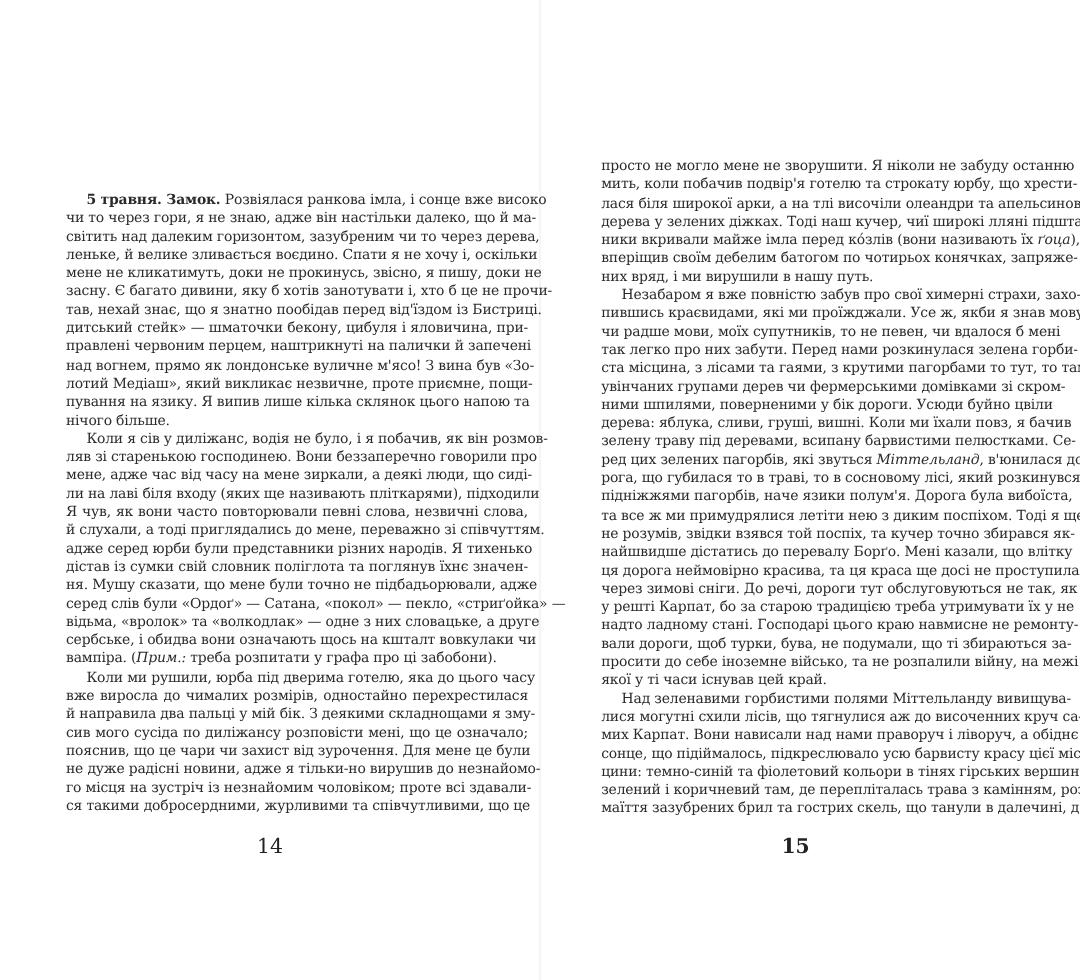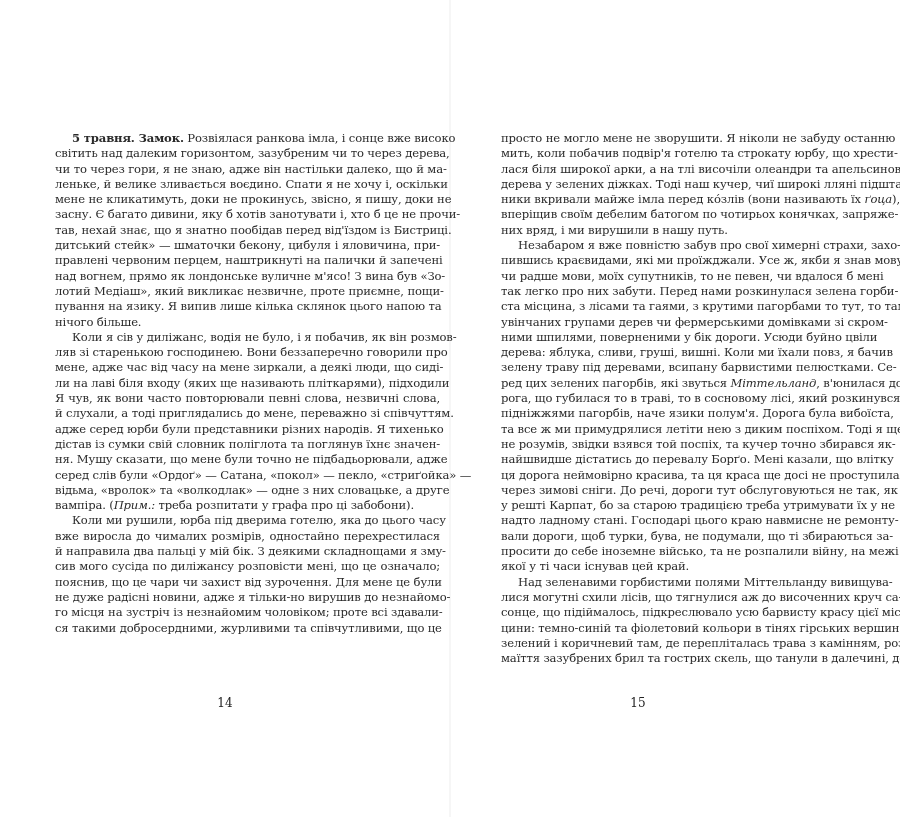--- a/index.html
+++ b/index.html
@@ -1,39 +1,39 @@
 <!DOCTYPE html>
 <html><head>
 <meta charset="utf-8">
 <style>
   html, body { margin:0; padding:0; }
   body { width:900px; height:817px; background:#ffffff; position:relative; overflow:hidden;
          font-family:"DejaVu Serif", "Liberation Serif", serif; color:#2a2a2a; }
   .page { position:absolute; top:131px; }
-  .page.left { left:55px; width:385px; }
+  .page.left { left:55px; width:385px;margin-top:28px; }
   .page.right { left:501px; width:358px; }
   .line { height:15.3px; line-height:15.3px; font-size:11.6px; white-space:nowrap;
           text-align:justify; text-align-last:justify; letter-spacing:-0.15px; }
   .line.last { text-align-last:left; }
   .line.indent { padding-left:17px; }
   .line b { font-weight:bold; }
-  .pagenum { position:absolute; top:696px; font-size:12px; width:40px; text-align:center; color:#222; }
+  .pagenum { position:absolute; top:696px; font-size:17px; width:40px; text-align:center; color:#222; }
   .pagenum.left { left:205px; }
-  .pagenum.right { left:618px; }
+  .pagenum.right { left:643px;font-weight:bold; }
   .spine { position:absolute; left:449px; top:0; width:2px; height:817px; background:linear-gradient(90deg,#fafafa,#f2f2f2,#fafafa); }
 </style>
 </head>
 <body>
 
 <div class="spine"></div>
 
 <div class="page left">
   <div class="line indent"><b>5 травня. Замок.</b><span> Розвіялася ранкова імла, і сонце вже високо</span></div>
+  <div class="line">чи то через гори, я не знаю, адже він настільки далеко, що й ма-</div>
   <div class="line">світить над далеким горизонтом, зазубреним чи то через дерева,</div>
-  <div class="line">чи то через гори, я не знаю, адже він настільки далеко, що й ма-</div>
   <div class="line">леньке, й велике зливається воєдино. Спати я не хочу і, оскільки</div>
   <div class="line">мене не кликатимуть, доки не прокинусь, звісно, я пишу, доки не</div>
   <div class="line">засну. Є багато дивини, яку б хотів занотувати і, хто б це не прочи-</div>
   <div class="line">тав, нехай знає, що я знатно пообідав перед від'їздом із Бистриці.</div>
   <div class="line">дитський стейк» — шматочки бекону, цибуля і яловичина, при-</div>
   <div class="line">правлені червоним перцем, наштрикнуті на палички й запечені</div>
   <div class="line">над вогнем, прямо як лондонське вуличне м'ясо! З вина був «Зо-</div>
   <div class="line">лотий Медіаш», який викликає незвичне, проте приємне, пощи-</div>
   <div class="line">пування на язику. Я випив лише кілька склянок цього напою та</div>
   <div class="line last">нічого більше.</div>
@@ -41,20 +41,21 @@
   <div class="line">ляв зі старенькою господинею. Вони беззаперечно говорили про</div>
   <div class="line">мене, адже час від часу на мене зиркали, а деякі люди, що сиді-</div>
   <div class="line">ли на лаві біля входу (яких ще називають пліткарями), підходили</div>
   <div class="line">Я чув, як вони часто повторювали певні слова, незвичні слова,</div>
   <div class="line">й слухали, а тоді приглядались до мене, переважно зі співчуттям.</div>
   <div class="line">адже серед юрби були представники різних народів. Я тихенько</div>
   <div class="line">дістав із сумки свій словник поліглота та поглянув їхнє значен-</div>
   <div class="line">ня. Мушу сказати, що мене були точно не підбадьорювали, адже</div>
   <div class="line">серед слів були «Ордоґ» — Сатана, «покол» — пекло, «стриґойка» —</div>
   <div class="line">відьма, «вролок» та «волкодлак» — одне з них словацьке, а друге</div>
+  <div class="line">сербське, і обидва вони означають щось на кшталт вовкулаки чи</div>
   <div class="line last"><span>вампіра.</span> (<i>Прим.:</i><span> треба розпитати у графа про ці забобони).</span></div>
   <div class="line indent">Коли ми рушили, юрба під дверима готелю, яка до цього часу</div>
   <div class="line">вже виросла до чималих розмірів, одностайно перехрестилася</div>
   <div class="line">й направила два пальці у мій бік. З деякими складнощами я змy-</div>
   <div class="line">сив мого сусіда по диліжансу розповісти мені, що це означало;</div>
   <div class="line">пояснив, що це чари чи захист від зурочення. Для мене це були</div>
   <div class="line">не дуже радісні новини, адже я тільки-но вирушив до незнайомо-</div>
   <div class="line">го місця на зустріч із незнайомим чоловіком; проте всі здавали-</div>
   <div class="line">ся такими добросердними, журливими та співчутливими, що це</div>
 </div>
@@ -84,20 +85,21 @@
   <div class="line">найшвидше дістатись до перевалу Борґо. Мені казали, що влітку</div>
   <div class="line">ця дорога неймовірно красива, та ця краса ще досі не проступила</div>
   <div class="line">через зимові сніги. До речі, дороги тут обслуговуються не так, як</div>
   <div class="line">у решті Карпат, бо за старою традицією треба утримувати їх у не</div>
   <div class="line">надто ладному стані. Господарі цього краю навмисне не ремонту-</div>
   <div class="line">вали дороги, щоб турки, бува, не подумали, що ті збираються за-</div>
   <div class="line">просити до себе іноземне військо, та не розпалили війну, на межі</div>
   <div class="line last">якої у ті часи існував цей край.</div>
   <div class="line indent">Над зеленавими горбистими полями Міттельланду вивищува-</div>
   <div class="line">лися могутні схили лісів, що тягнулися аж до височенних круч са-</div>
+  <div class="line">мих Карпат. Вони нависали над нами праворуч і ліворуч, а обіднє</div>
   <div class="line">сонце, що підіймалось, підкреслювало усю барвисту красу цієї міс-</div>
   <div class="line">цини: темно-синій та фіолетовий кольори в тінях гірських вершин,</div>
   <div class="line">зелений і коричневий там, де переплiталась трава з камінням, роз-</div>
   <div class="line">маїття зазубрених брил та гострих скель, що танули в далечині, де</div>
 </div>
 
 <div class="pagenum left">14</div>
 <div class="pagenum right">15</div>
 
 </body></html>

